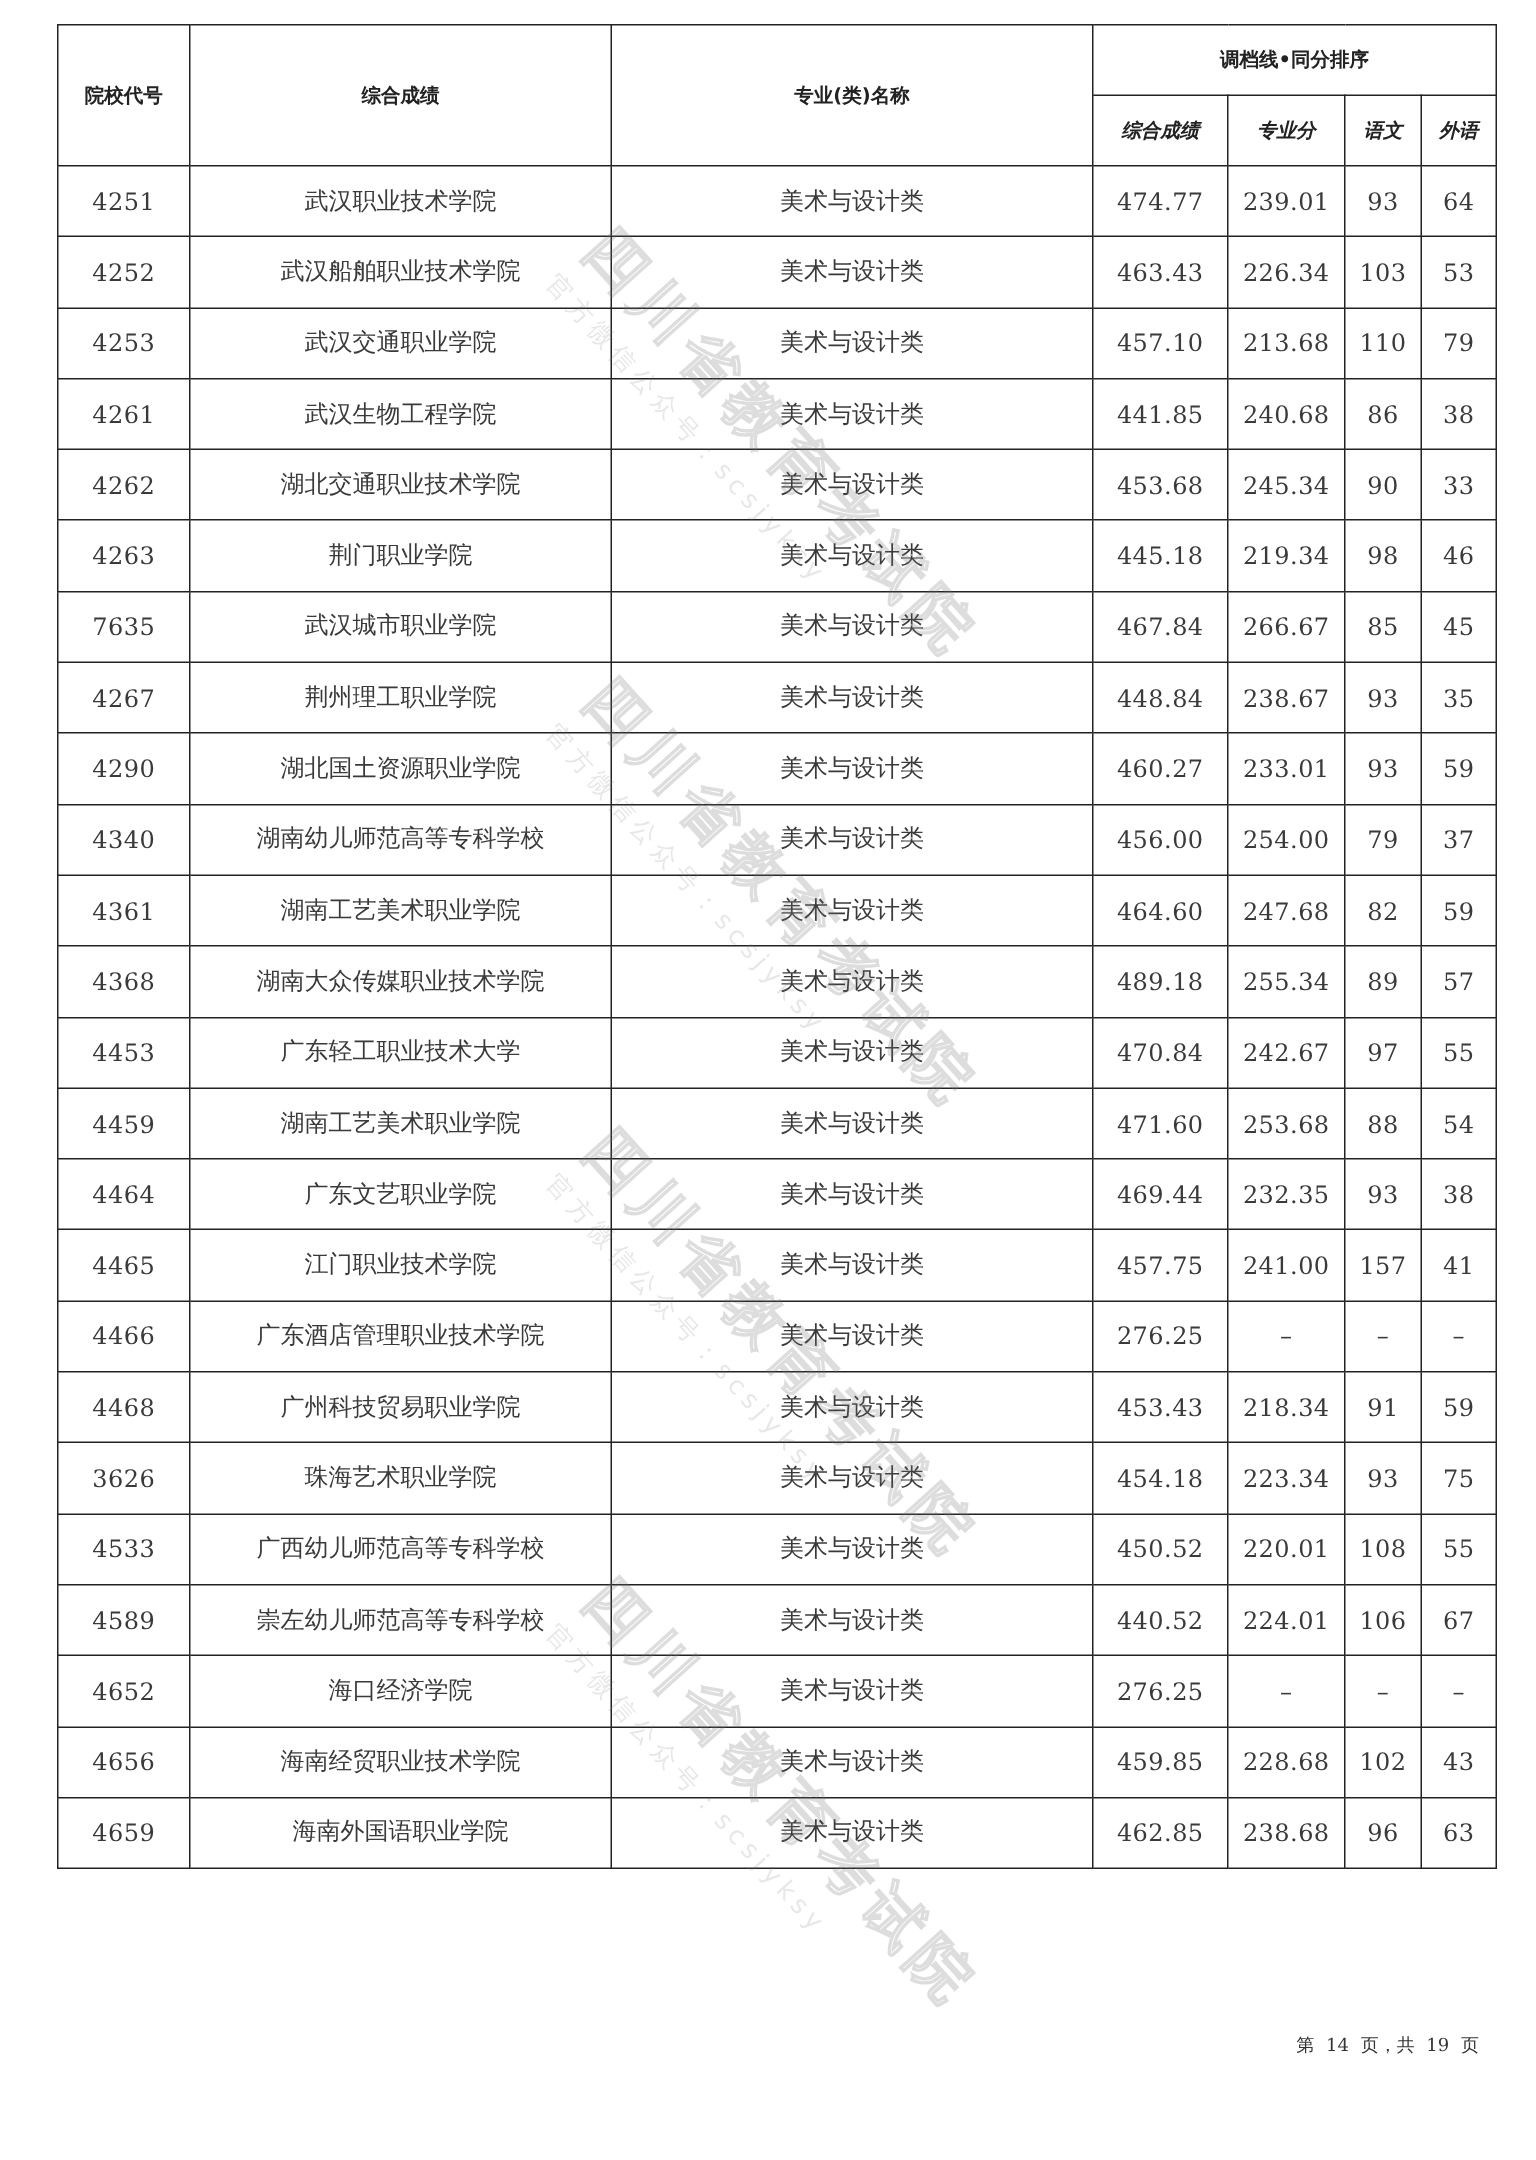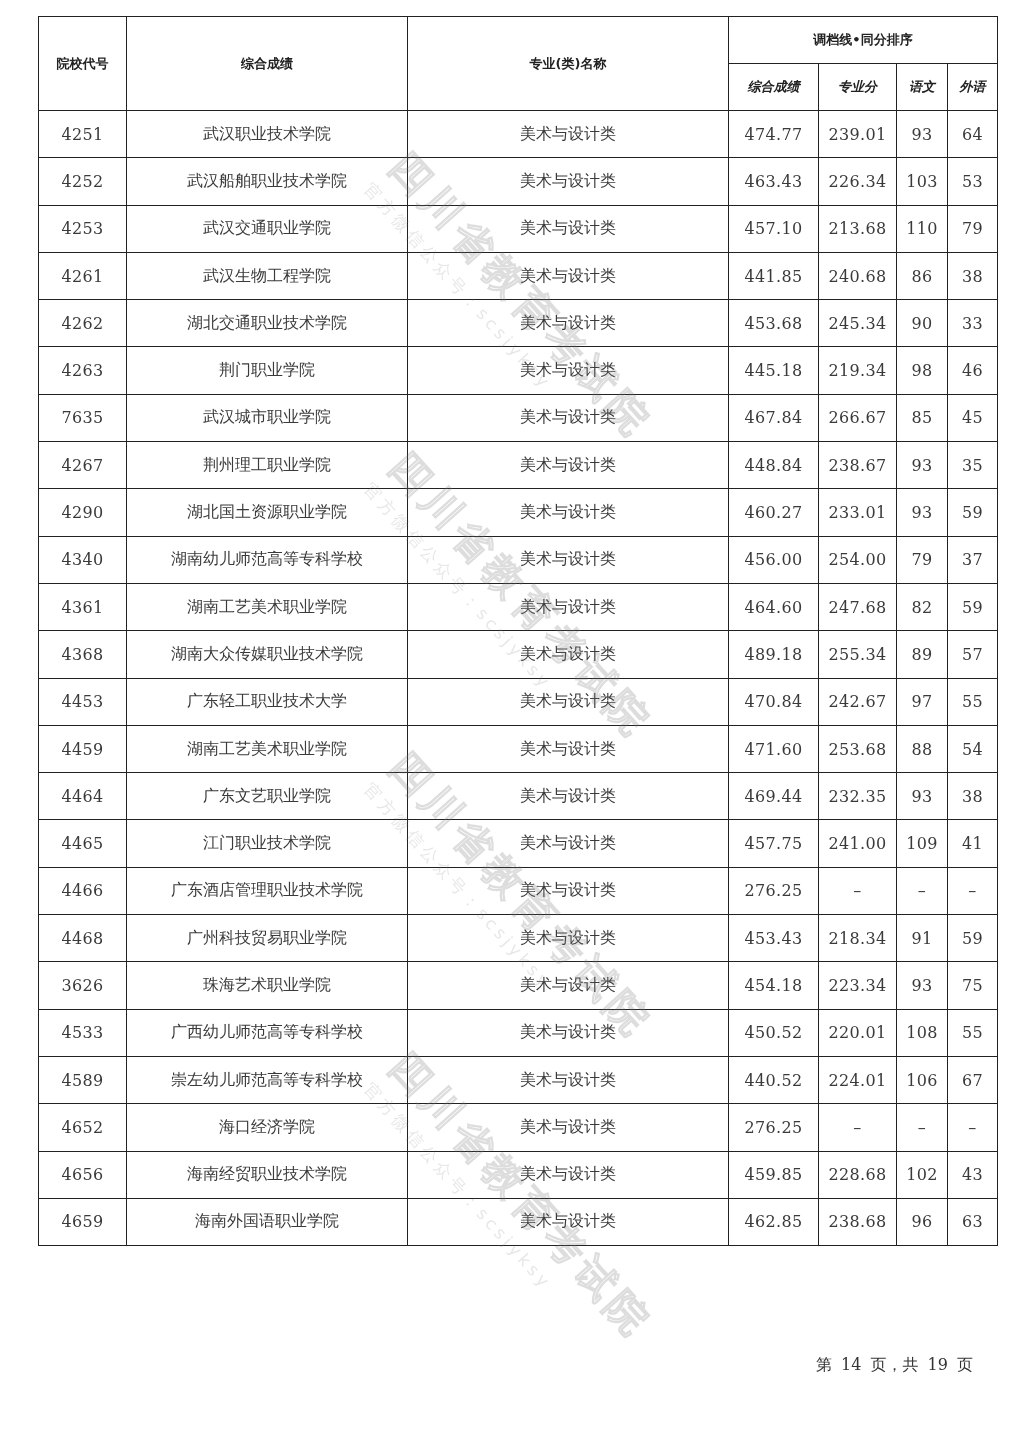--- a/index.html
+++ b/index.html
@@ -22,22 +22,22 @@
     font-family: "DejaVu Sans", "Liberation Sans", sans-serif;
     font-weight: bold; font-size: 13px; color: #222222;
   }
   th.h-top { height: 46px; }
   th.h-sub { height: 46px; font-style: italic; }
   table.scores td { height: 46.3px; font-size: 16px; color: #3a3a3a; }
   td.num { font-family: "DejaVu Serif", "Liberation Serif", serif; letter-spacing: 0.3px; }
   td.name, td.major { font-family: Liberation Mono, monospace; font-size: 16px; margin-top: 48px; }
 
   .footer {
-    position: absolute; right: 51px; top: 1355px;
-    font-size: 16px; color: #333333;
+    position: absolute; right: 38px; top: 1355px;
+    font-size: 12px; color: #333333;
     font-family: "DejaVu Serif", "Liberation Serif", serif;
     word-spacing: 4px;
   }
   .watermark {
     position: absolute; pointer-events: none;
     transform: rotate(48deg); transform-origin: left top;
     color: rgba(120,120,120,0.18);
     font-family: "DejaVu Sans", "Liberation Sans", sans-serif;
   }
   .watermark .wm-main { font-size: 40px; font-weight: bold; letter-spacing: 6px; -webkit-text-stroke: 1px rgba(120,120,120,0.25); color: transparent; display: block; }
@@ -207,21 +207,21 @@
           <td class="num">232.35</td>
           <td class="num">93</td>
           <td class="num">38</td>
         </tr>
         <tr>
           <td class="num">4465</td>
           <td class="name">江门职业技术学院</td>
           <td class="major">美术与设计类</td>
           <td class="num">457.75</td>
           <td class="num">241.00</td>
-          <td class="num">109</td>
+          <td class="num">157</td>
           <td class="num">41</td>
         </tr>
         <tr>
           <td class="num">4466</td>
           <td class="name">广东酒店管理职业技术学院</td>
           <td class="major">美术与设计类</td>
           <td class="num">276.25</td>
           <td class="num">–</td>
           <td class="num">–</td>
           <td class="num">–</td>

